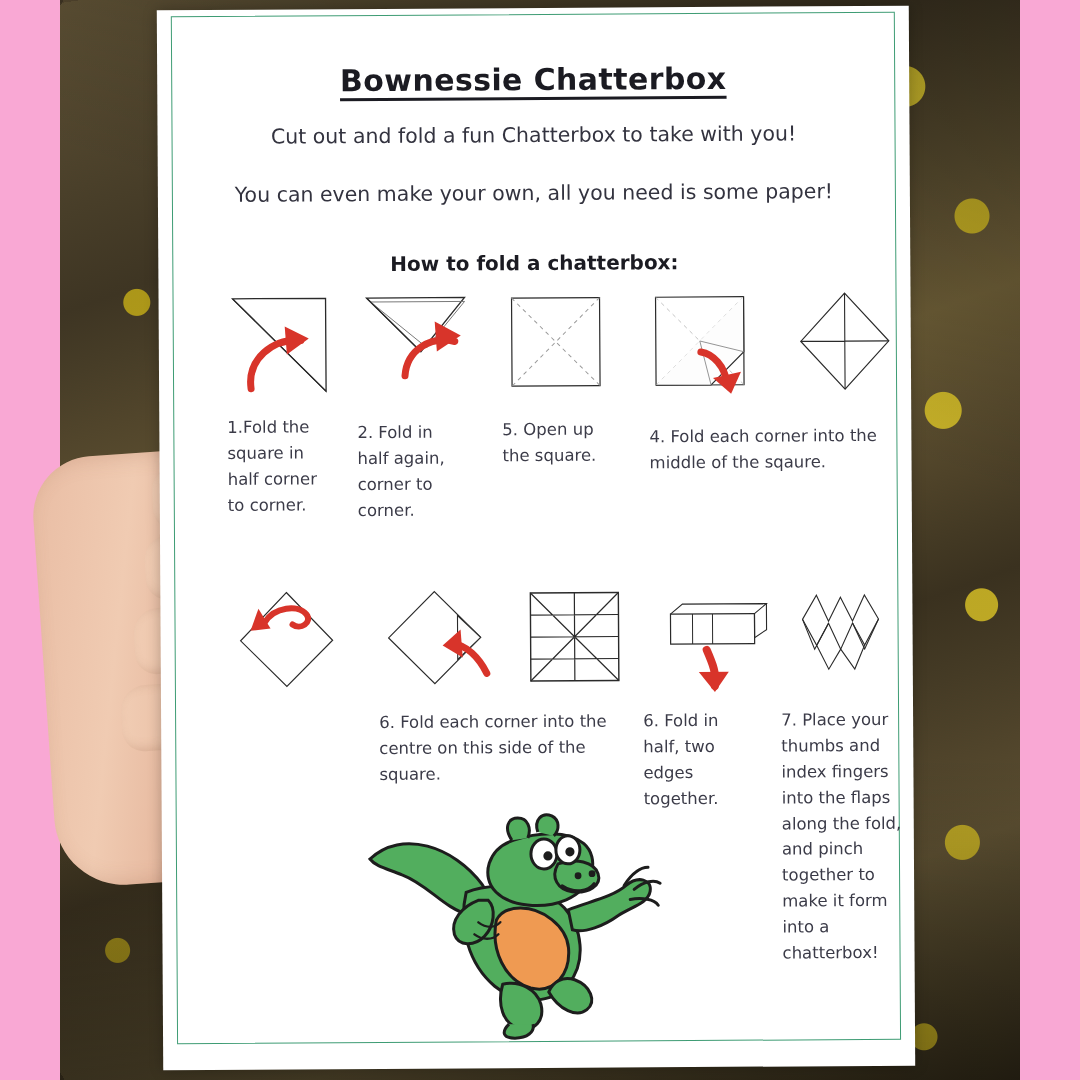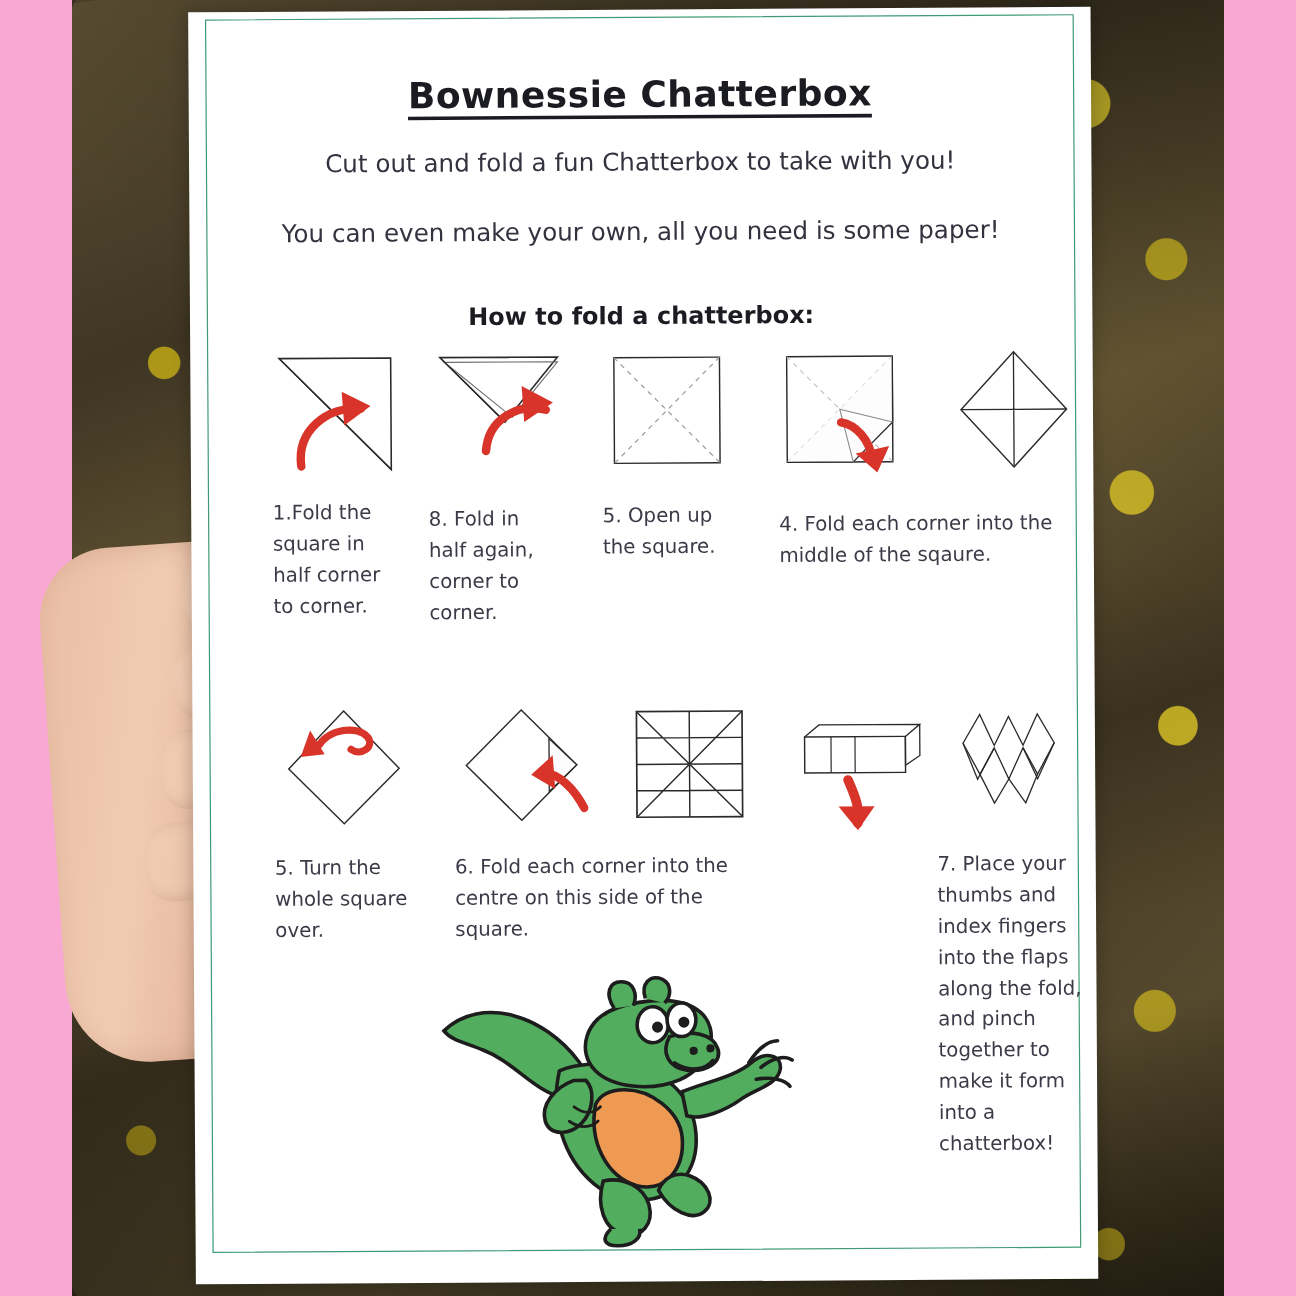--- a/index.html
+++ b/index.html
@@ -248,21 +248,21 @@
         <div class="fig" style="left:608px; top:0;">
           <svg width="96" height="104" viewBox="0 0 96 104">
             <path d="M48 4 L92 52 L48 100 L4 52 Z" fill="none" stroke="#2a2a2a" stroke-width="1.2"></path>
             <path d="M48 4 L48 100 M4 52 L92 52" fill="none" stroke="#2a2a2a" stroke-width="1.1"></path>
           </svg>
         </div>
       </div>
 
       <div class="row-captions" style="height:150px; margin-top:12px;">
         <div class="step" style="left:38px; top:0; width:92px;">1.Fold the square in half corner to corner.</div>
-        <div class="step" style="left:168px; top:6px; width:98px;">8. Fold in half again, corner to corner.</div>
+        <div class="step" style="left:168px; top:6px; width:98px;">2. Fold in half again, corner to corner.</div>
         <div class="step" style="left:313px; top:4px; width:106px;">5. Open up the square.</div>
         <div class="step" style="left:460px; top:12px; width:232px;">4. Fold each corner into the middle of the sqaure.</div>
       </div>
 
       <div class="row" style="height:112px; margin-top:22px;">
 
         <div class="fig" style="left:44px; top:0;">
           <svg width="104" height="106" viewBox="0 0 104 106">
             <path d="M52 6 L98 54 L52 100 L6 54 Z" fill="none" stroke="#2a2a2a" stroke-width="1.2"></path>
             <path d="M30 36 C40 20, 64 18, 72 28 C78 36, 66 44, 58 38" fill="none" stroke="#d8342a" stroke-width="6" stroke-linecap="round"></path>
@@ -299,22 +299,22 @@
 
         <div class="fig" style="left:604px; top:8px;">
           <svg width="98" height="90" viewBox="0 0 98 90">
             <path d="M8 28 L22 4 L34 30 L46 6 L58 30 L70 4 L84 28 L70 54 L58 32 L46 58 L34 32 L22 54 Z" fill="none" stroke="#2a2a2a" stroke-width="1.1"></path>
             <path d="M8 28 L20 58 L34 32 M46 58 L34 78 L22 54 M58 32 L70 58 L84 28 M46 58 L60 78 L70 54" fill="none" stroke="#2a2a2a" stroke-width="1.1"></path>
           </svg>
         </div>
       </div>
 
       <div class="row-captions" style="height:330px; margin-top:12px;">
-        <div class="step" style="left:38px; top:0; width:126px;">5. Turn the whole square over.</div>
         <div class="step" style="left:188px; top:0; width:236px;">6. Fold each corner into the centre on this side of the square.</div>
+        <div class="step" style="left:452px; top:0; width:106px;">6. Fold in half, two edges together.</div>
         <div class="step" style="left:590px; top:0; width:122px;">7. Place your thumbs and index fingers into the flaps along the fold, and pinch together to make it form into a chatterbox!</div>
       </div>
     </div>
 
     <div class="mascot">
       <svg width="320" height="250" viewBox="0 0 320 250">
 
         <path d="M8 70 C40 40, 92 58, 120 96 C132 112, 124 130, 106 126 C82 120, 66 96, 40 86 C26 80, 14 78, 8 70 Z" fill="#52ae5e" stroke="#1d1d1d" stroke-width="3"></path>
 
         <path d="M104 104 C96 138, 106 176, 132 198 C156 218, 190 216, 206 196 C224 174, 220 140, 202 120

